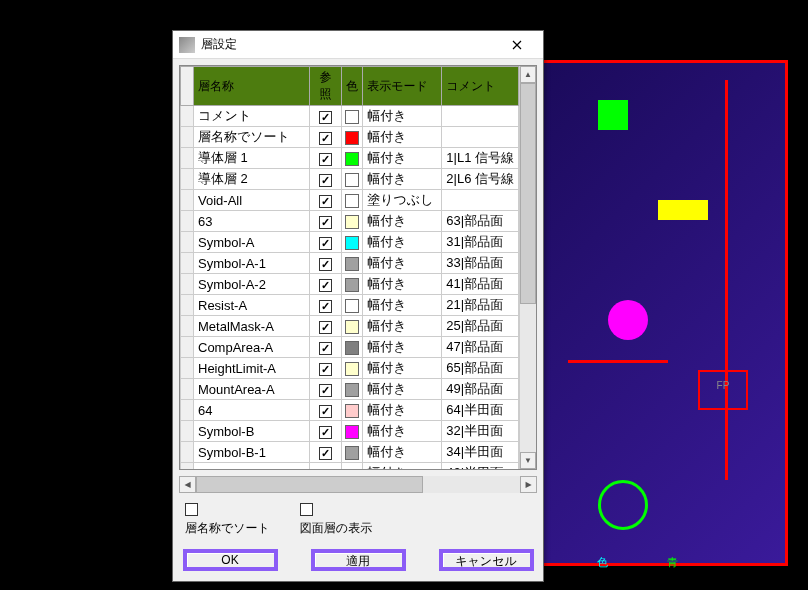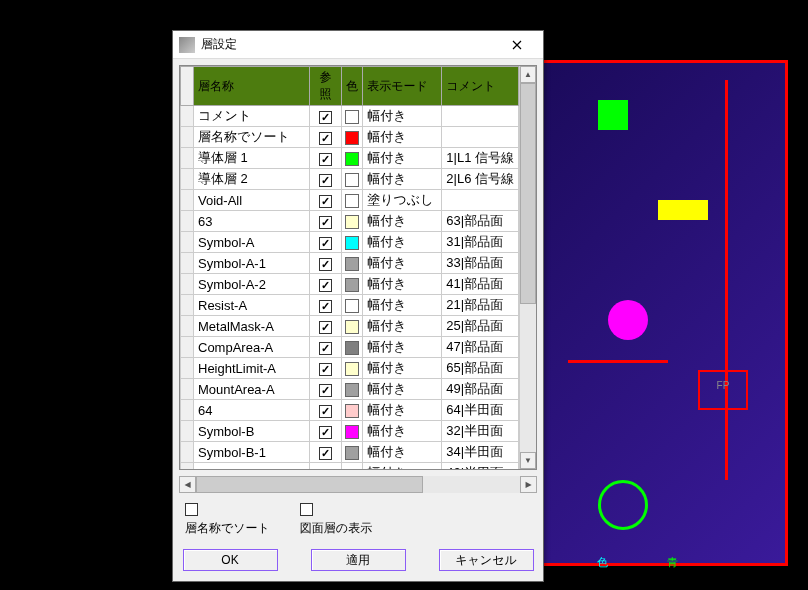--- a/index.html
+++ b/index.html
@@ -250,21 +250,21 @@
     .buttons {
       display: flex;
       justify-content: space-around;
       padding: 4px 8px 10px 8px;
       gap: 30px;
     }
     .btn {
       width: 95px;
       height: 22px;
       background: #f0f0f0;
-      border: 1px solid #8b5cf6;
+      border: 4px solid #8b5cf6;
       font-size: 12px;
       cursor: pointer;
       box-shadow: 1px 1px 0 #fff inset;
     }
   </style>
 </head>
 <body>
 
 <div class="pcb-bg">
   <div class="pcb-detail d1"></div>

